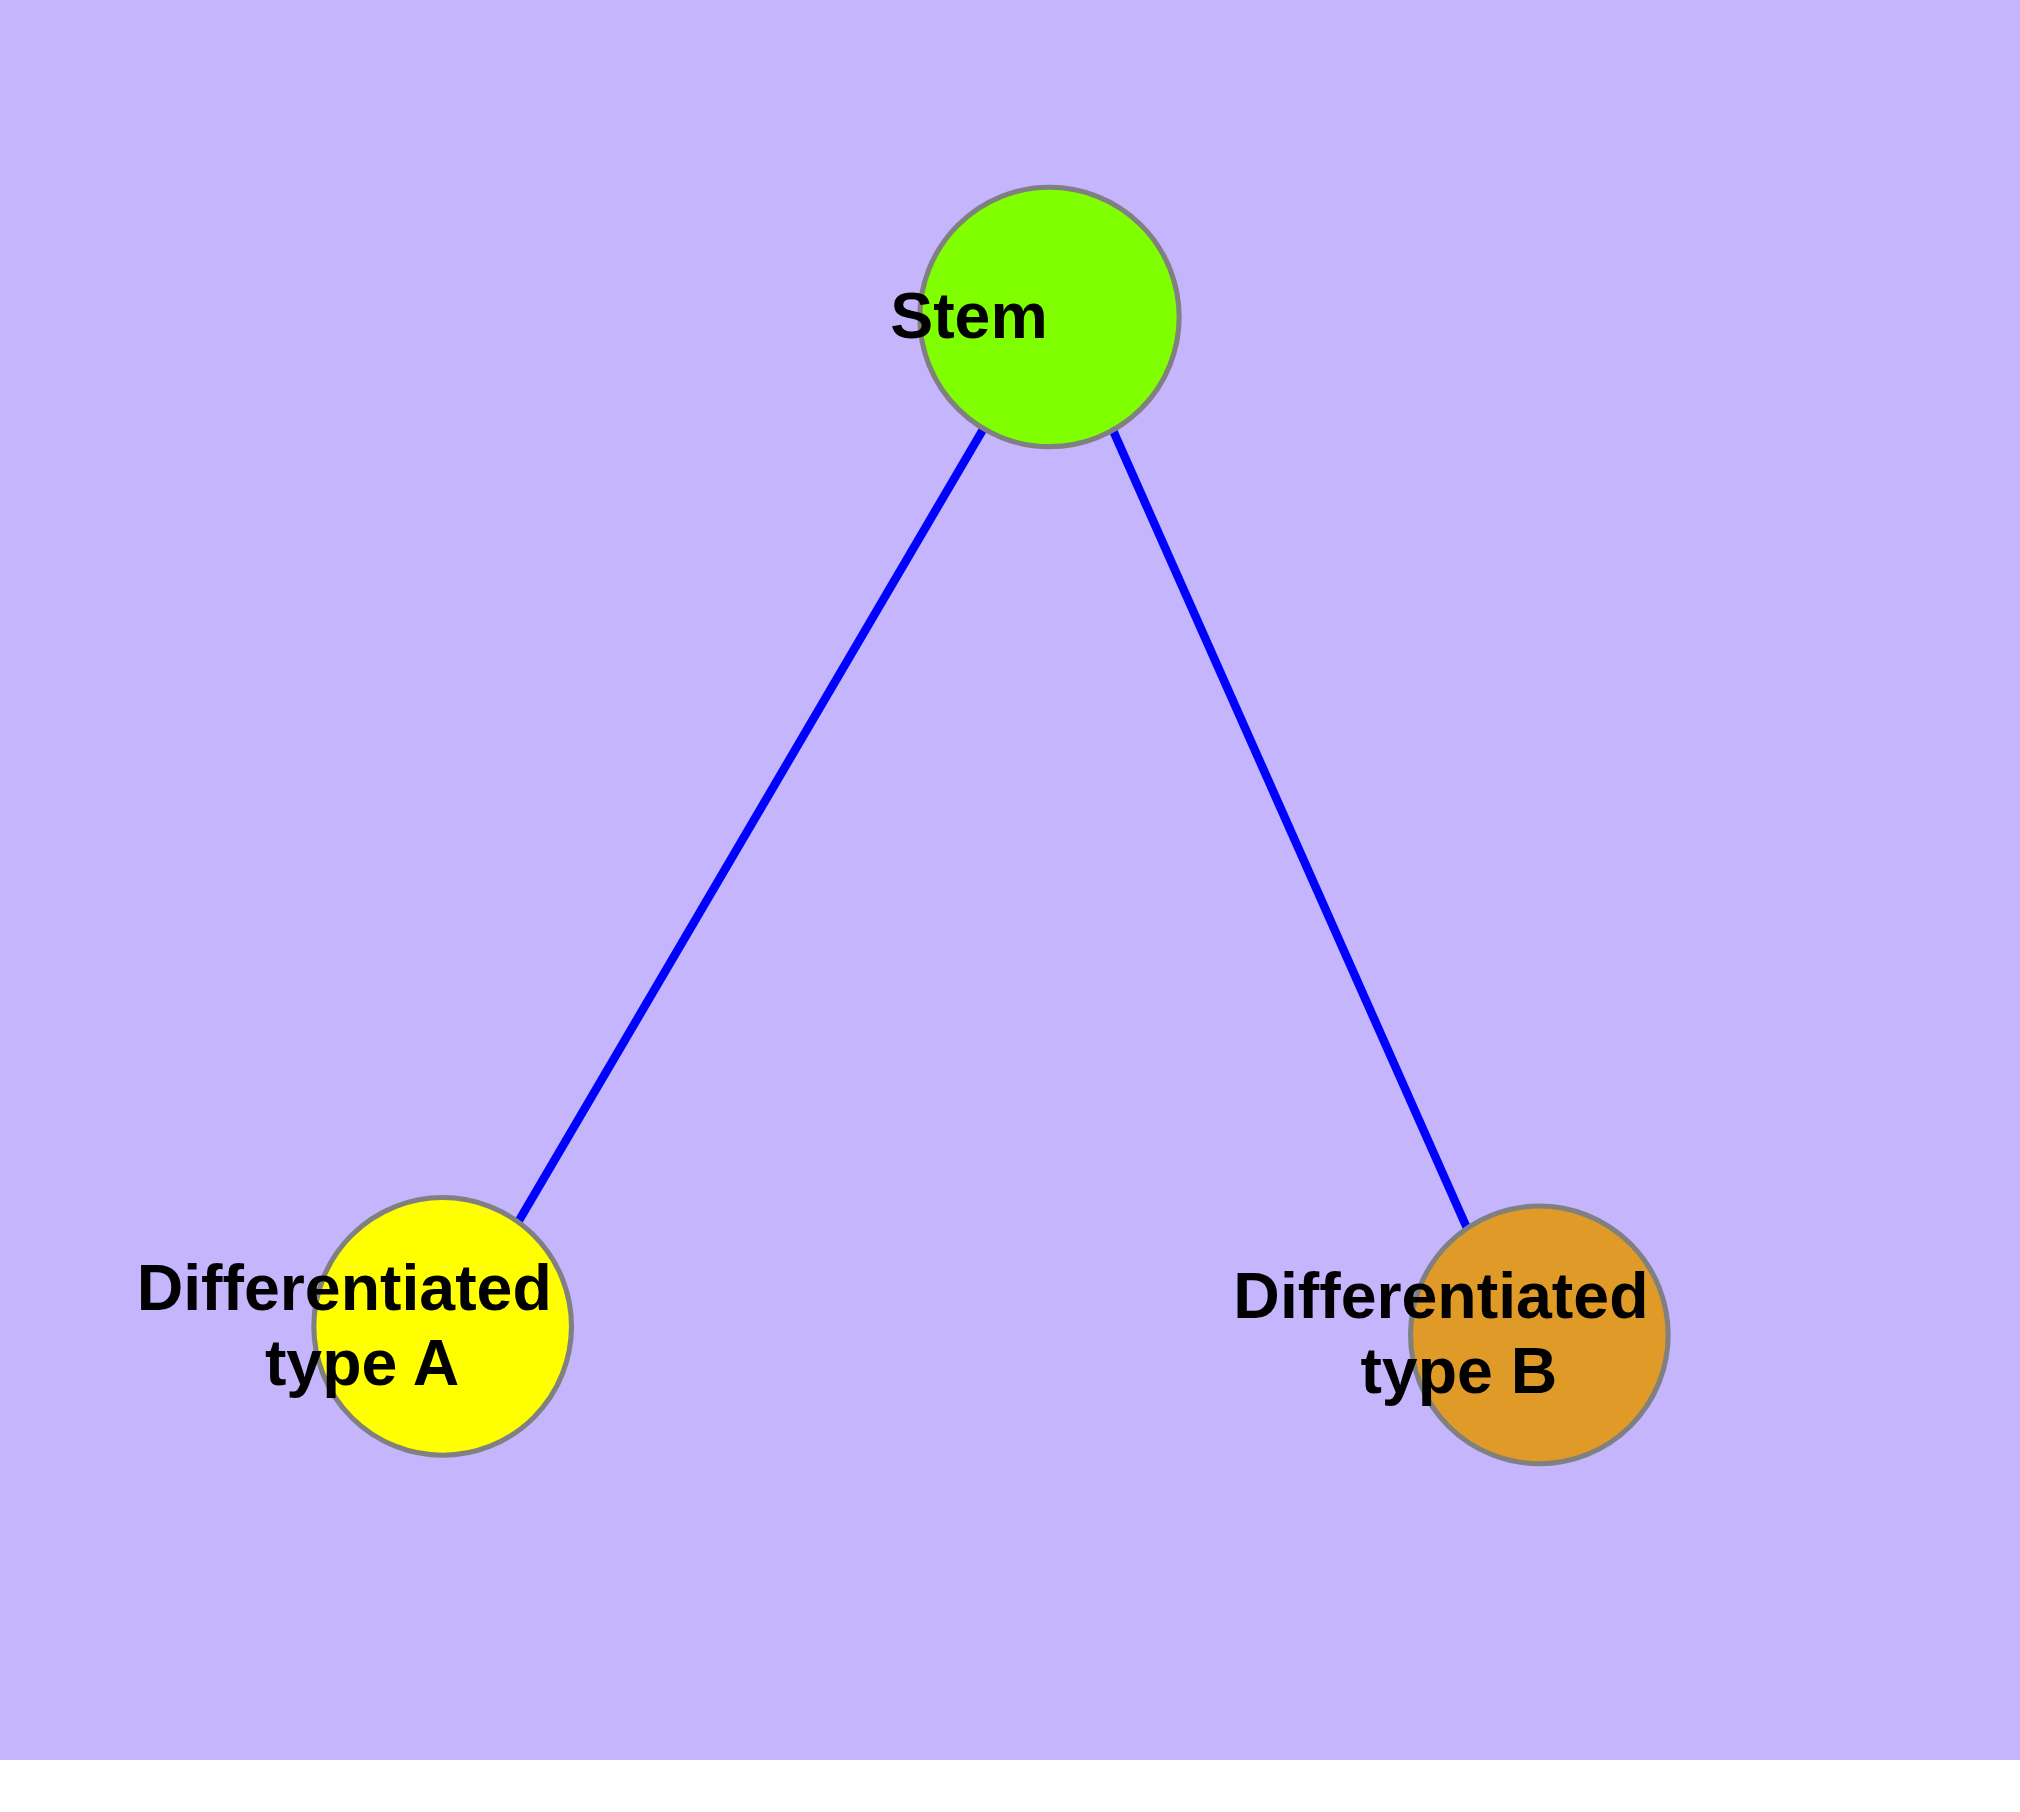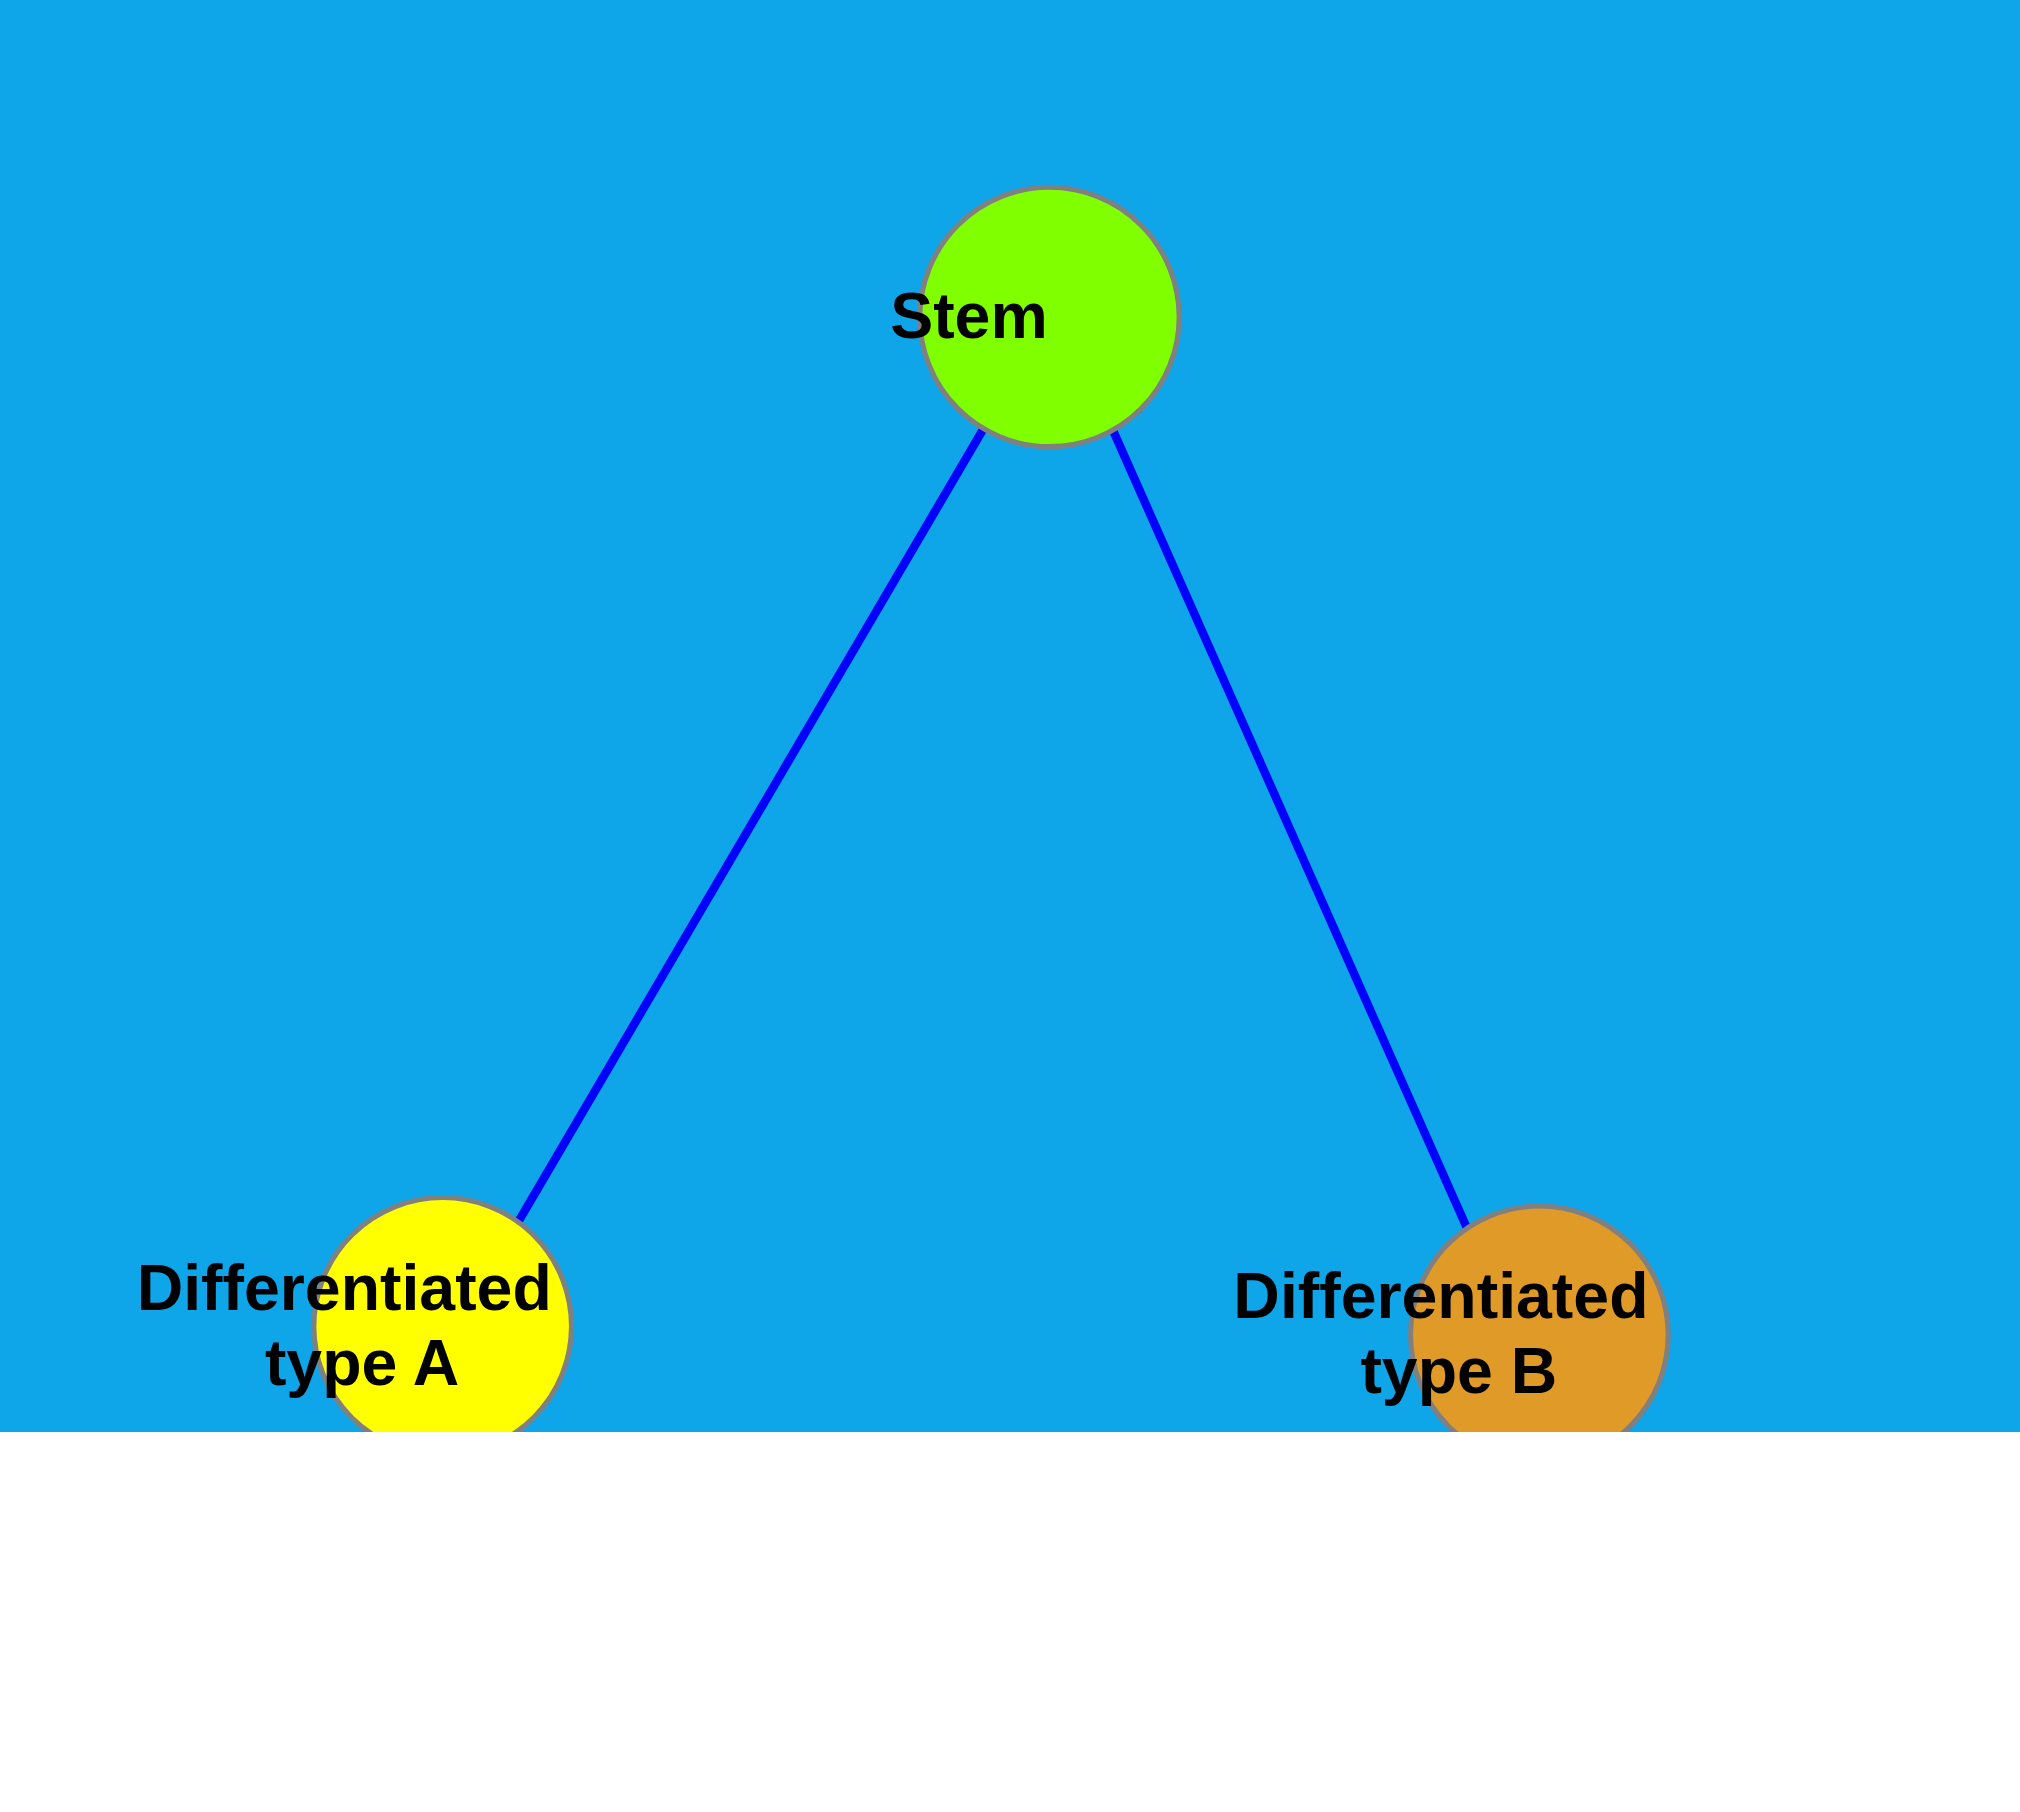--- a/index.html
+++ b/index.html
@@ -39,21 +39,21 @@
   .graph-edge {
     stroke: #0000ff;
     stroke-width: 10;
     stroke-linecap: butt;
     fill: none;
   }
 </style>
 </head>
 <body>
 
-<div id="canvas" style="width: 2021px; height: 1432px; background: #0ea5e9;">
+<div id="canvas" style="width: 2021px; height: 1760px; background: #c4b5fd;">
   <svg id="graph-svg" viewBox="0 0 2384 2138" style="width: 2021px; height: 1812px;">
 
     <g>
       <line class="graph-edge" x1="1160" y1="506" x2="611" y2="1442" stroke="#0000ff" stroke-width="10"></line>
       <line class="graph-edge" x1="1313" y1="508" x2="1731" y2="1450" stroke="#0000ff" stroke-width="10"></line>
     </g>
 
     <g>
 
       <g>

